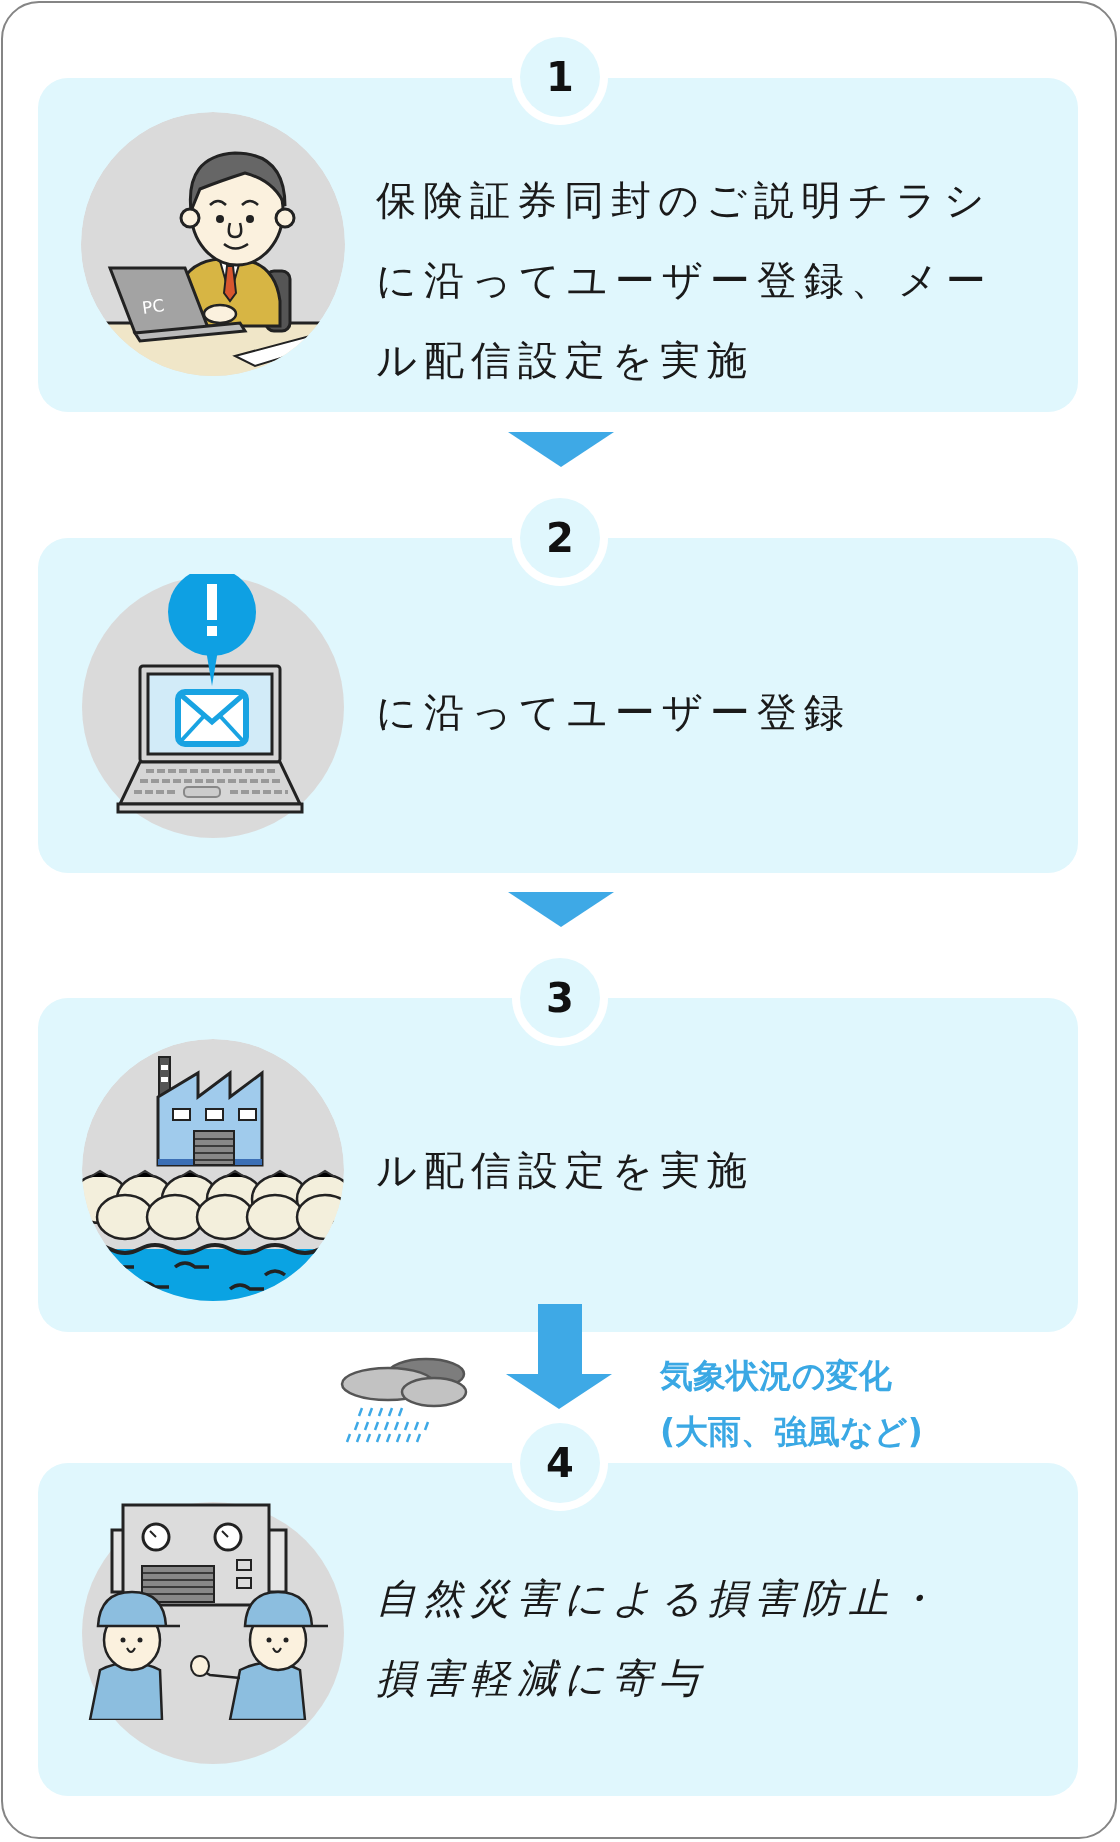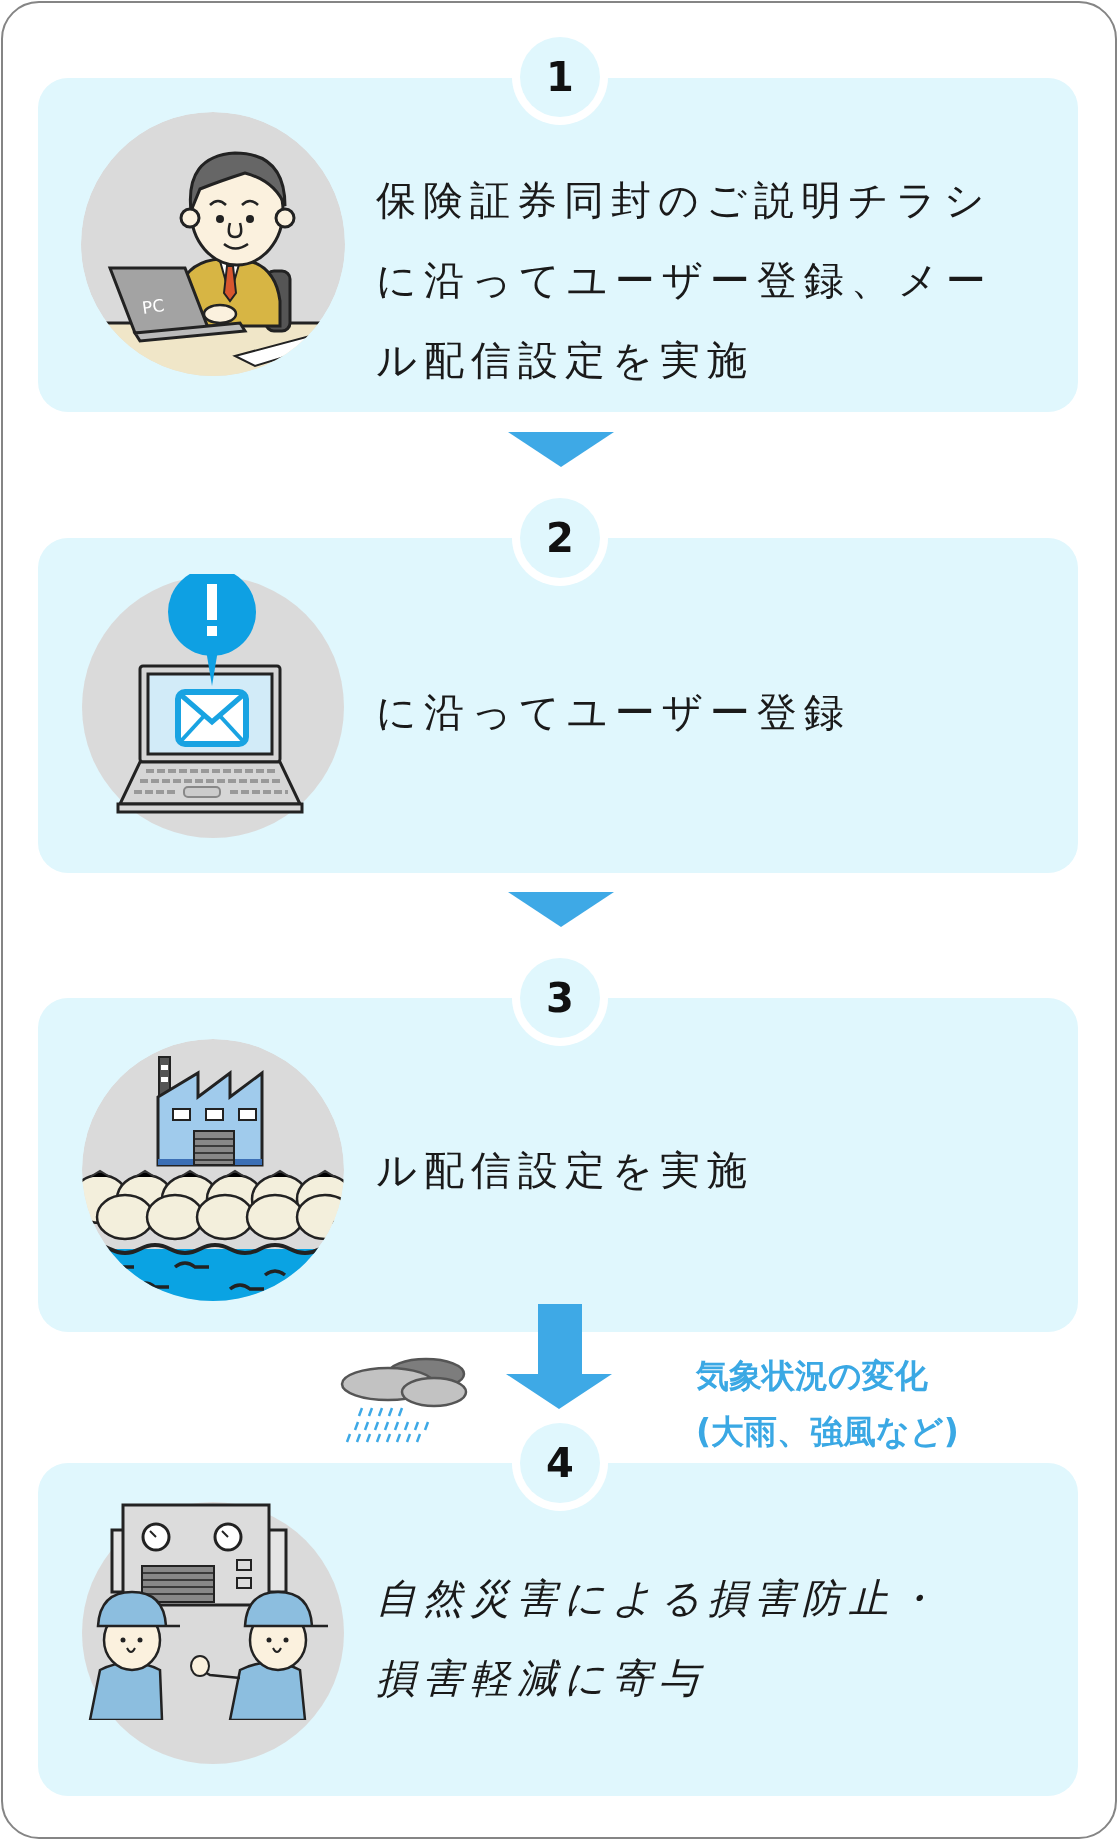--- a/index.html
+++ b/index.html
@@ -12,21 +12,21 @@
            background:#ffffff; }
   .badge-inner { position:absolute; left:8px; top:8px; width:80px; height:80px; border-radius:50%;
            background:#e0f7fd; display:flex; align-items:center; justify-content:center;
            font-weight:bold; font-size:40px; color:#111; }
   .illus { position:absolute; left:80px; width:266px; height:266px; }
   .step-text { position:absolute; left:376px; width:660px; font-size:40px; line-height:80px;
                color:#1a1a1a; letter-spacing:7px; white-space:pre-line; }
   .tri { position:absolute; left:508px; width:0; height:0; border-left:53px solid transparent;
          border-right:53px solid transparent; border-top:35px solid #3ea9e6; }
   .note { position:absolute; left:660px; top:1348px; font-size:33px; line-height:56px; font-weight:bold;
-          color:#3aa8e4; white-space:pre-line;margin-left:36px; }
+          color:#3aa8e4; white-space:pre-line; }
 </style>
 </head>
 <body>
 
 <div class="frame"></div>
 
 <div class="card" style="top:78px;height:334px;"></div>
 <div class="badge" style="top:29px;">
   <div class="badge-inner">1</div>
 </div>

